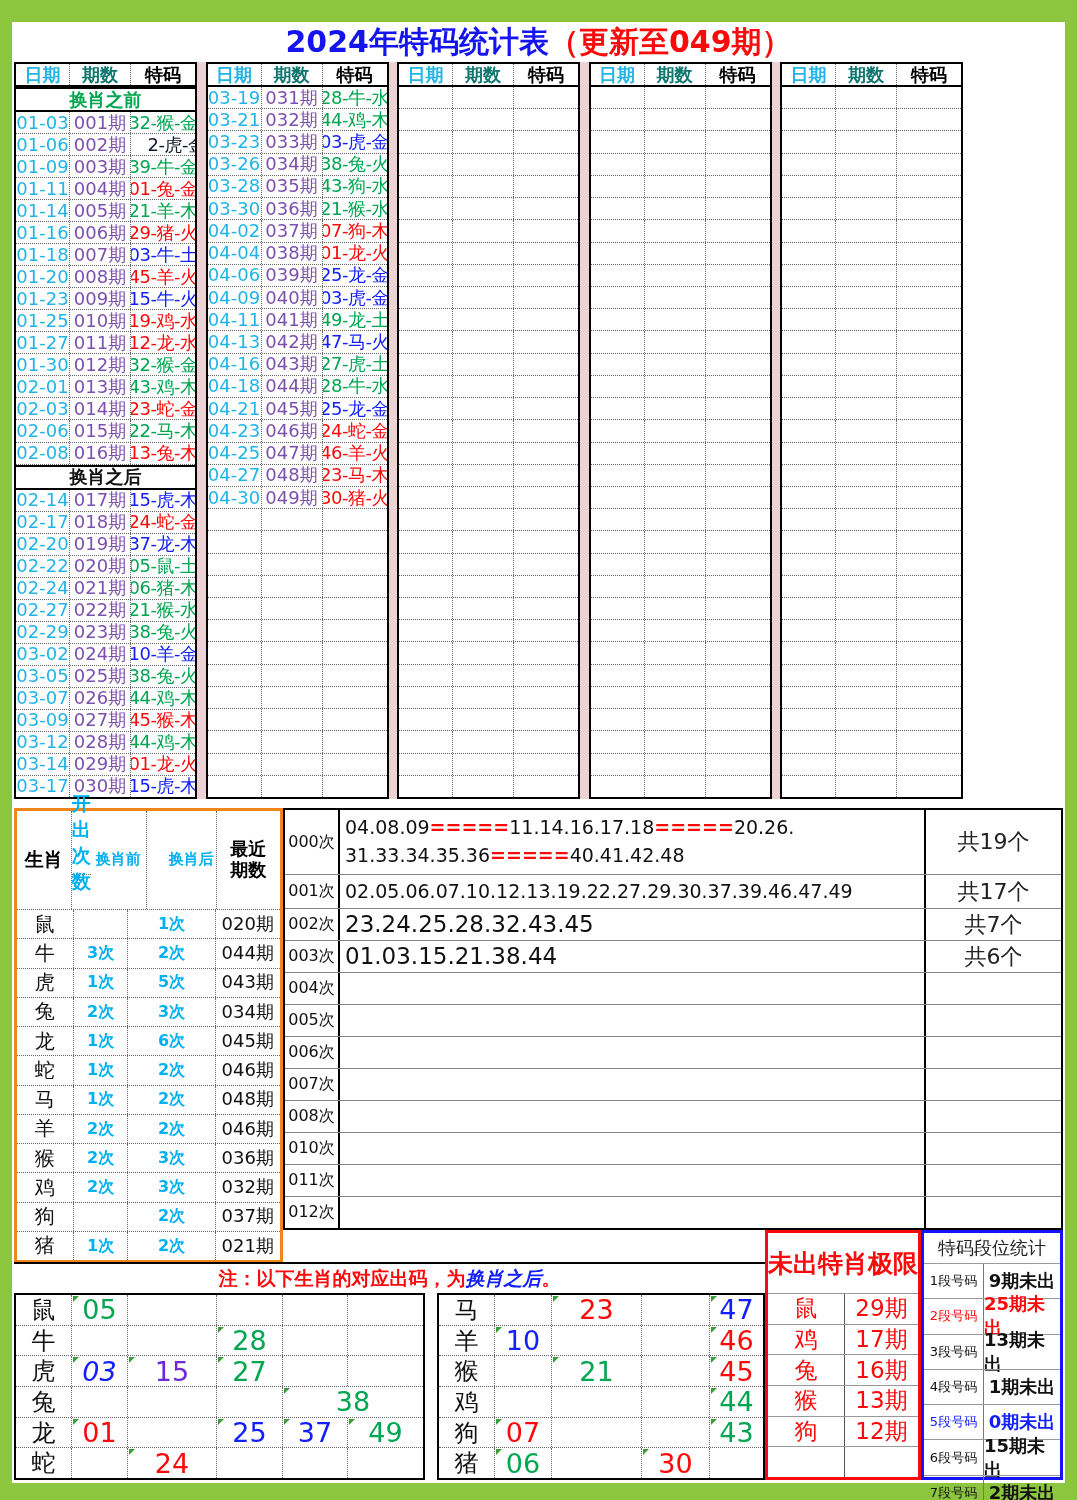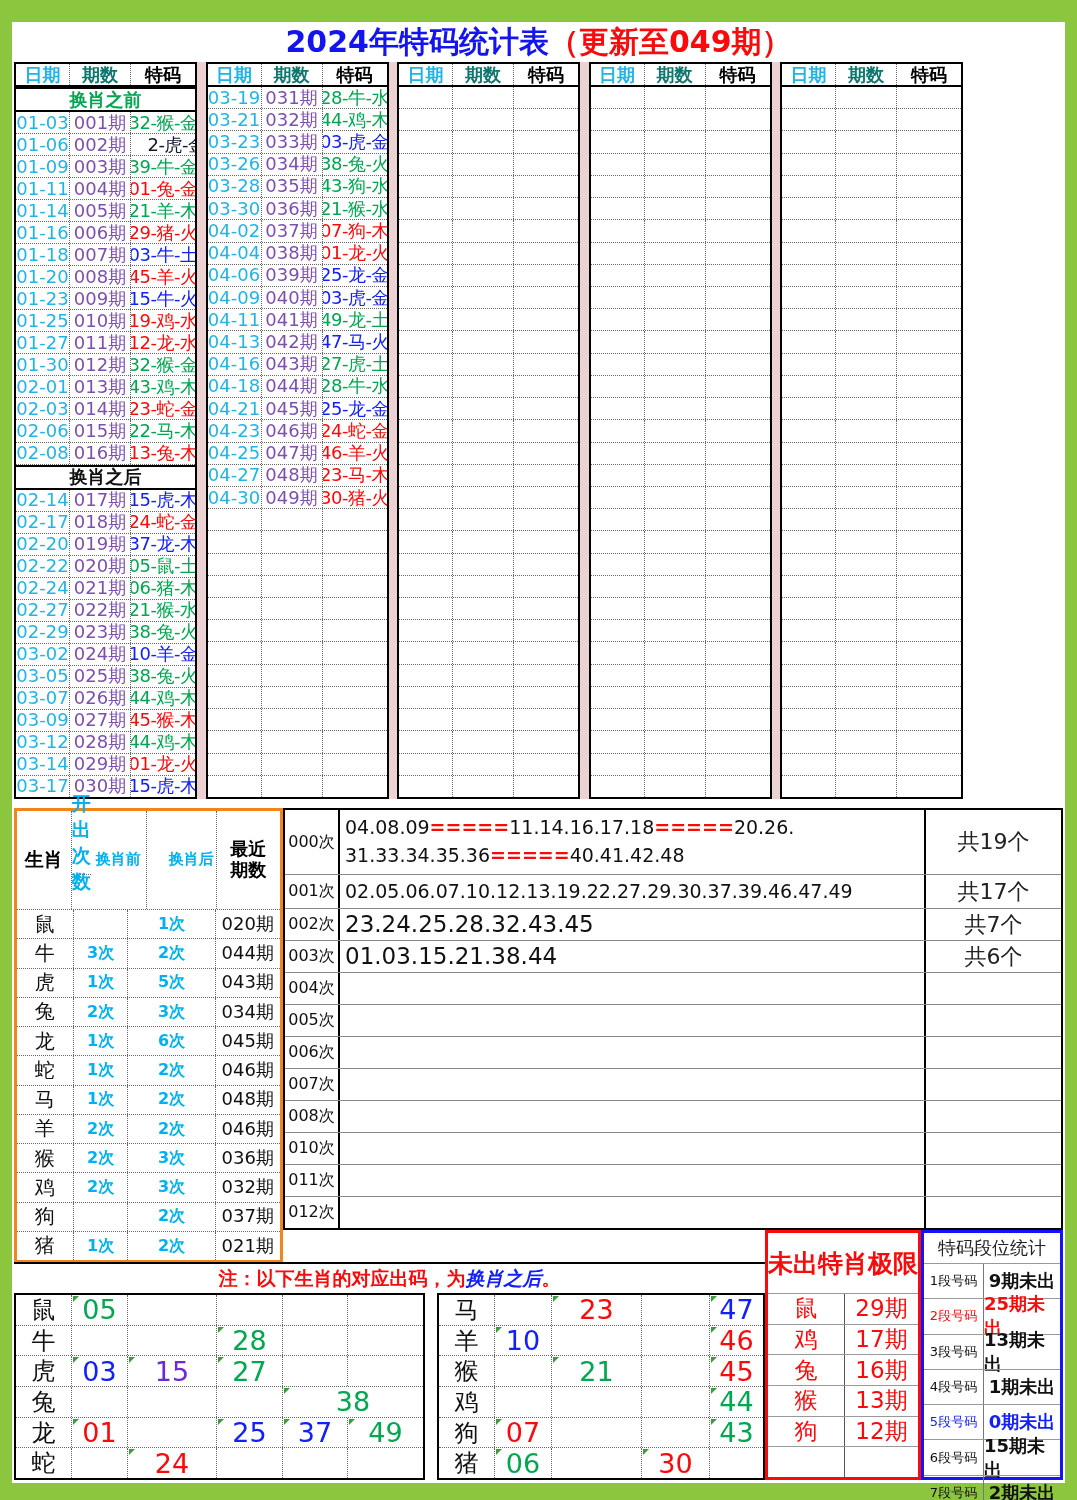--- a/index.html
+++ b/index.html
@@ -1118,21 +1118,21 @@
       <div class="brow">
         <div class="bc bz">牛</div>
         <div class="bc bval" style="width: 56px; flex: 0 0 auto;"></div>
         <div class="bc bval" style="width: 89px; flex: 0 0 auto;"></div>
         <div class="bc bval val" style="width: 66px; flex: 0 0 auto; color: rgb(0, 166, 80);">28</div>
         <div class="bc bval" style="width: 65px; flex: 0 0 auto;"></div>
         <div class="bc bval" style="width: 75px; flex: 0 0 auto;"></div>
       </div>
       <div class="brow">
         <div class="bc bz">虎</div>
-        <div class="bc bval val" style="width: 56px; flex: 0 0 auto; color: rgb(20, 32, 250);">03</div>
+        <div class="bc bval val" style="width: 56px; flex: 0 0 auto; color: rgb(20, 32, 250); font-style: italic;">03</div>
         <div class="bc bval val" style="width: 89px; flex: 0 0 auto; color: #6d28d9;">15</div>
         <div class="bc bval val" style="width: 66px; flex: 0 0 auto; color: rgb(0, 166, 80);">27</div>
         <div class="bc bval" style="width: 65px; flex: 0 0 auto;"></div>
         <div class="bc bval" style="width: 75px; flex: 0 0 auto;"></div>
       </div>
       <div class="brow">
         <div class="bc bz">兔</div>
         <div class="bc bval" style="width: 56px; flex: 0 0 auto;"></div>
         <div class="bc bval" style="width: 89px; flex: 0 0 auto;"></div>
         <div class="bc bval" style="width: 66px; flex: 0 0 auto;"></div>

